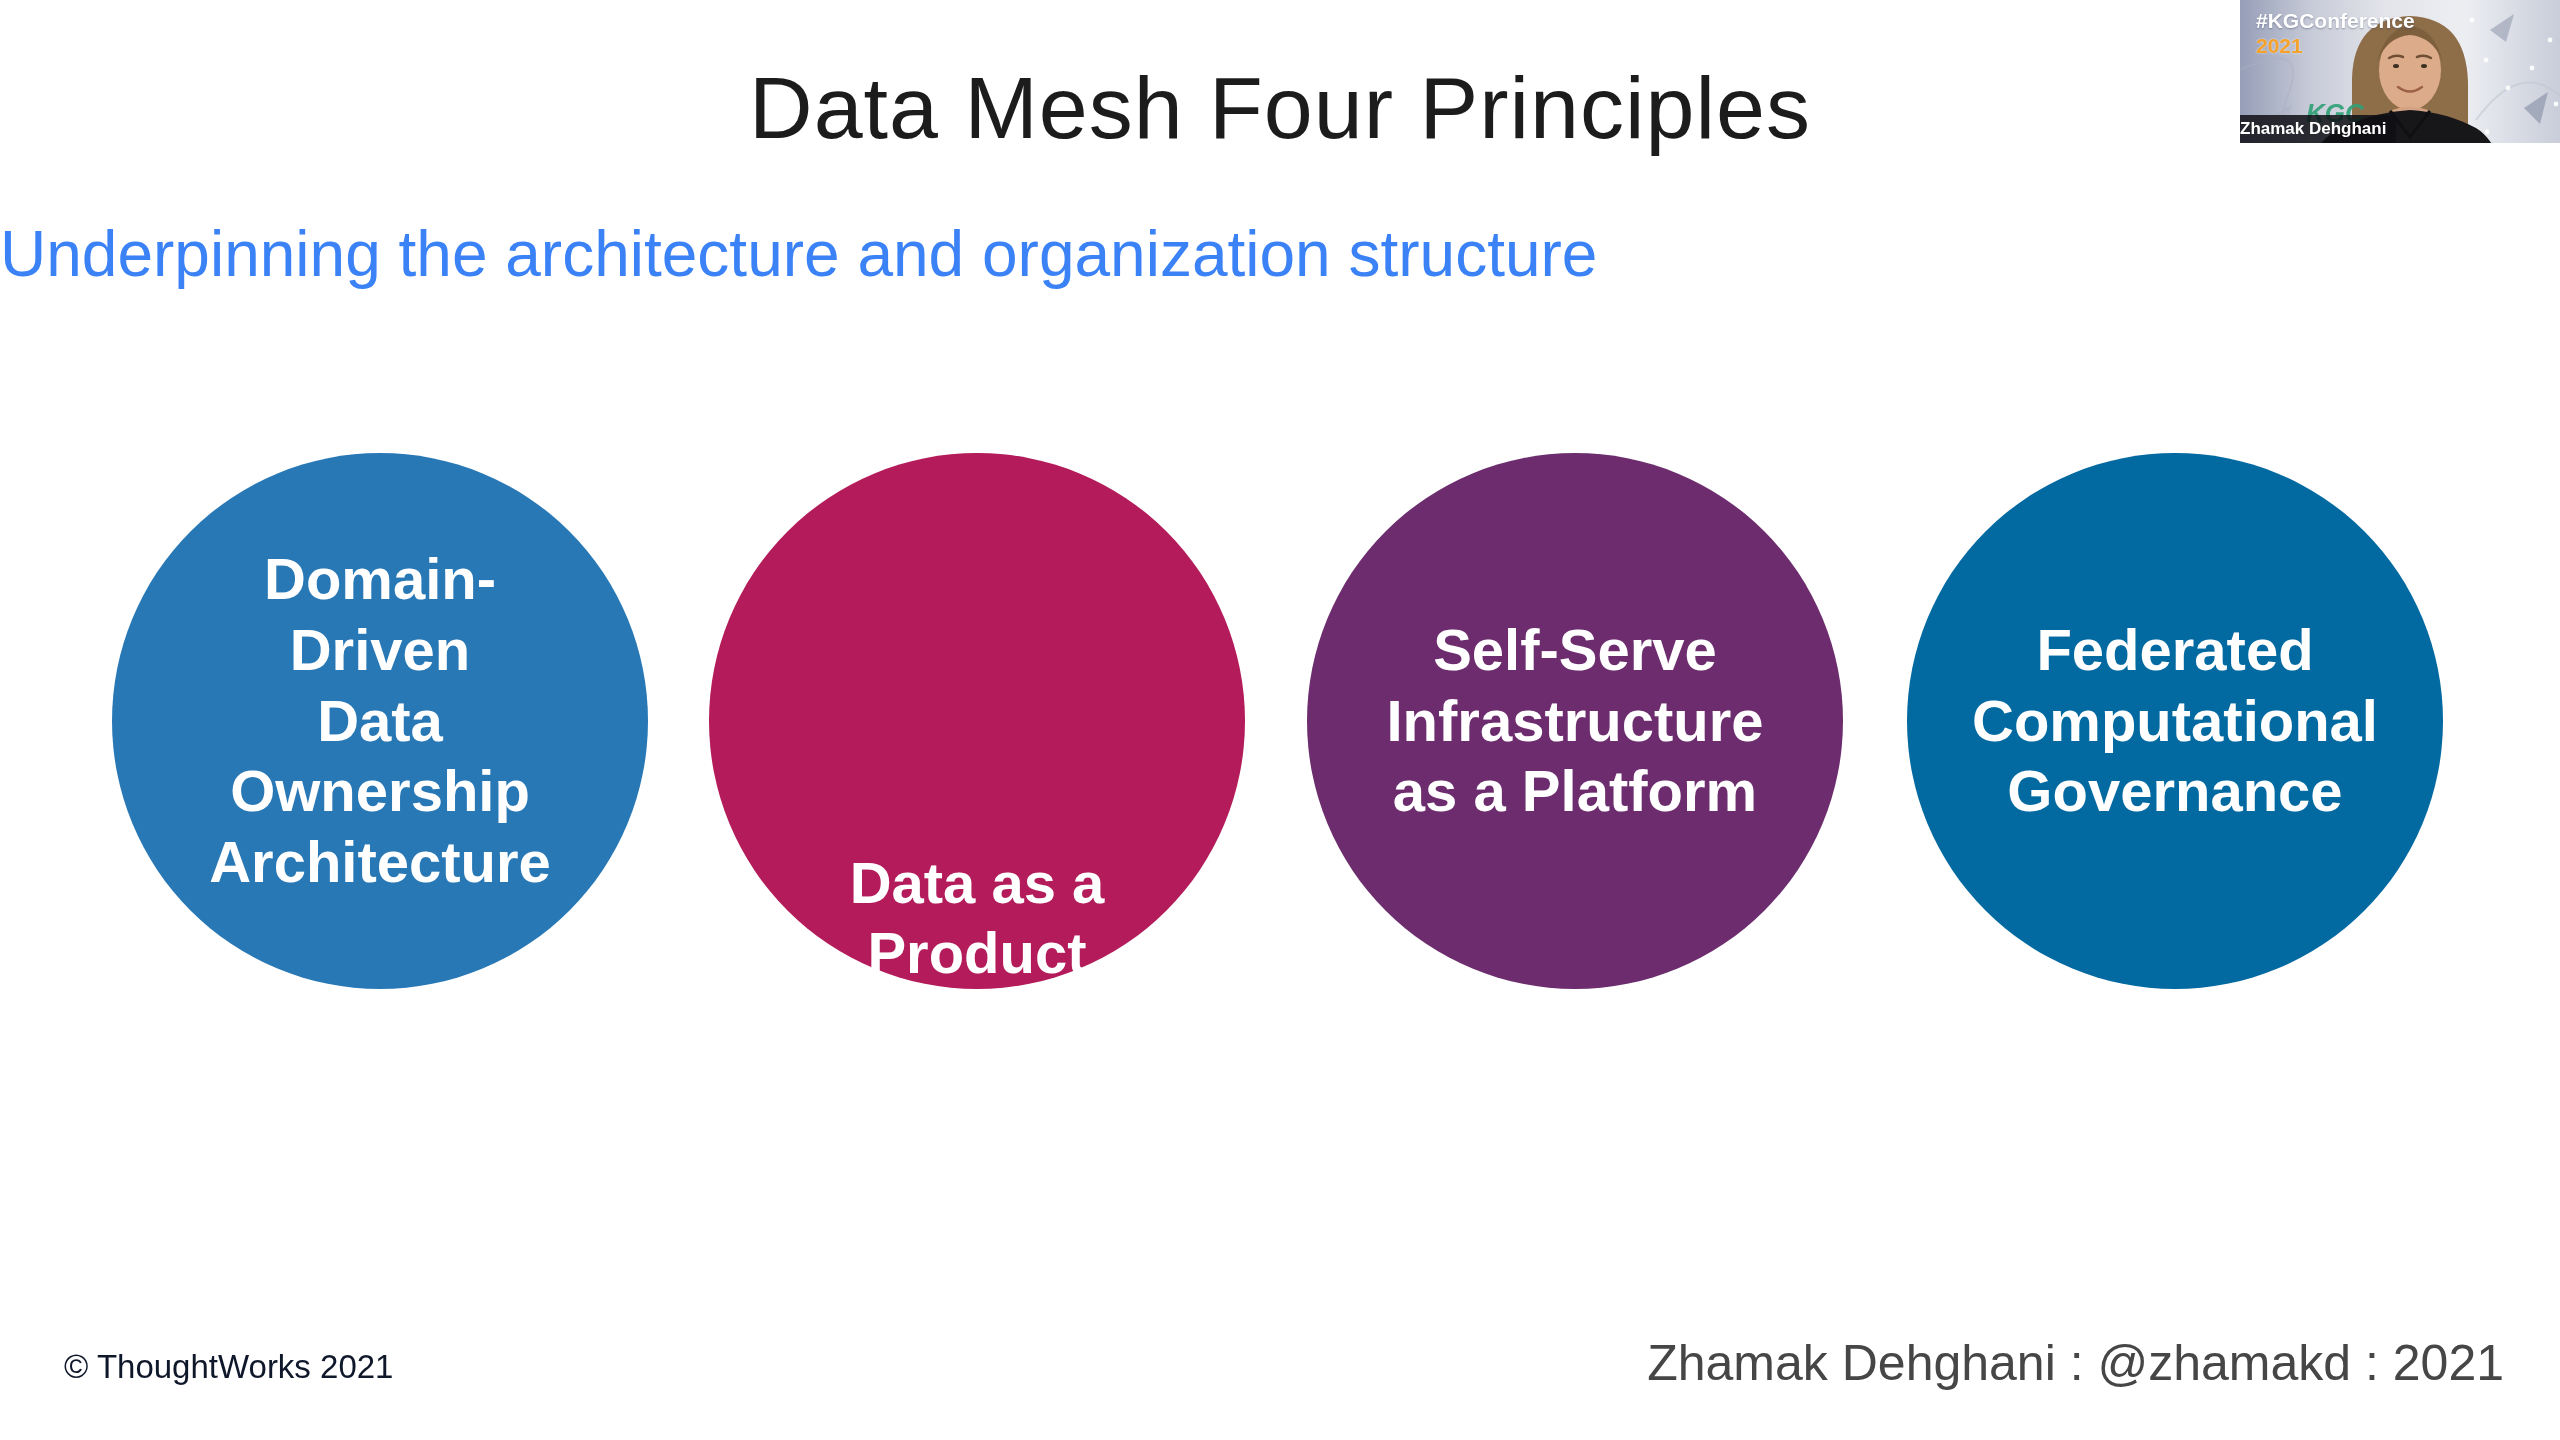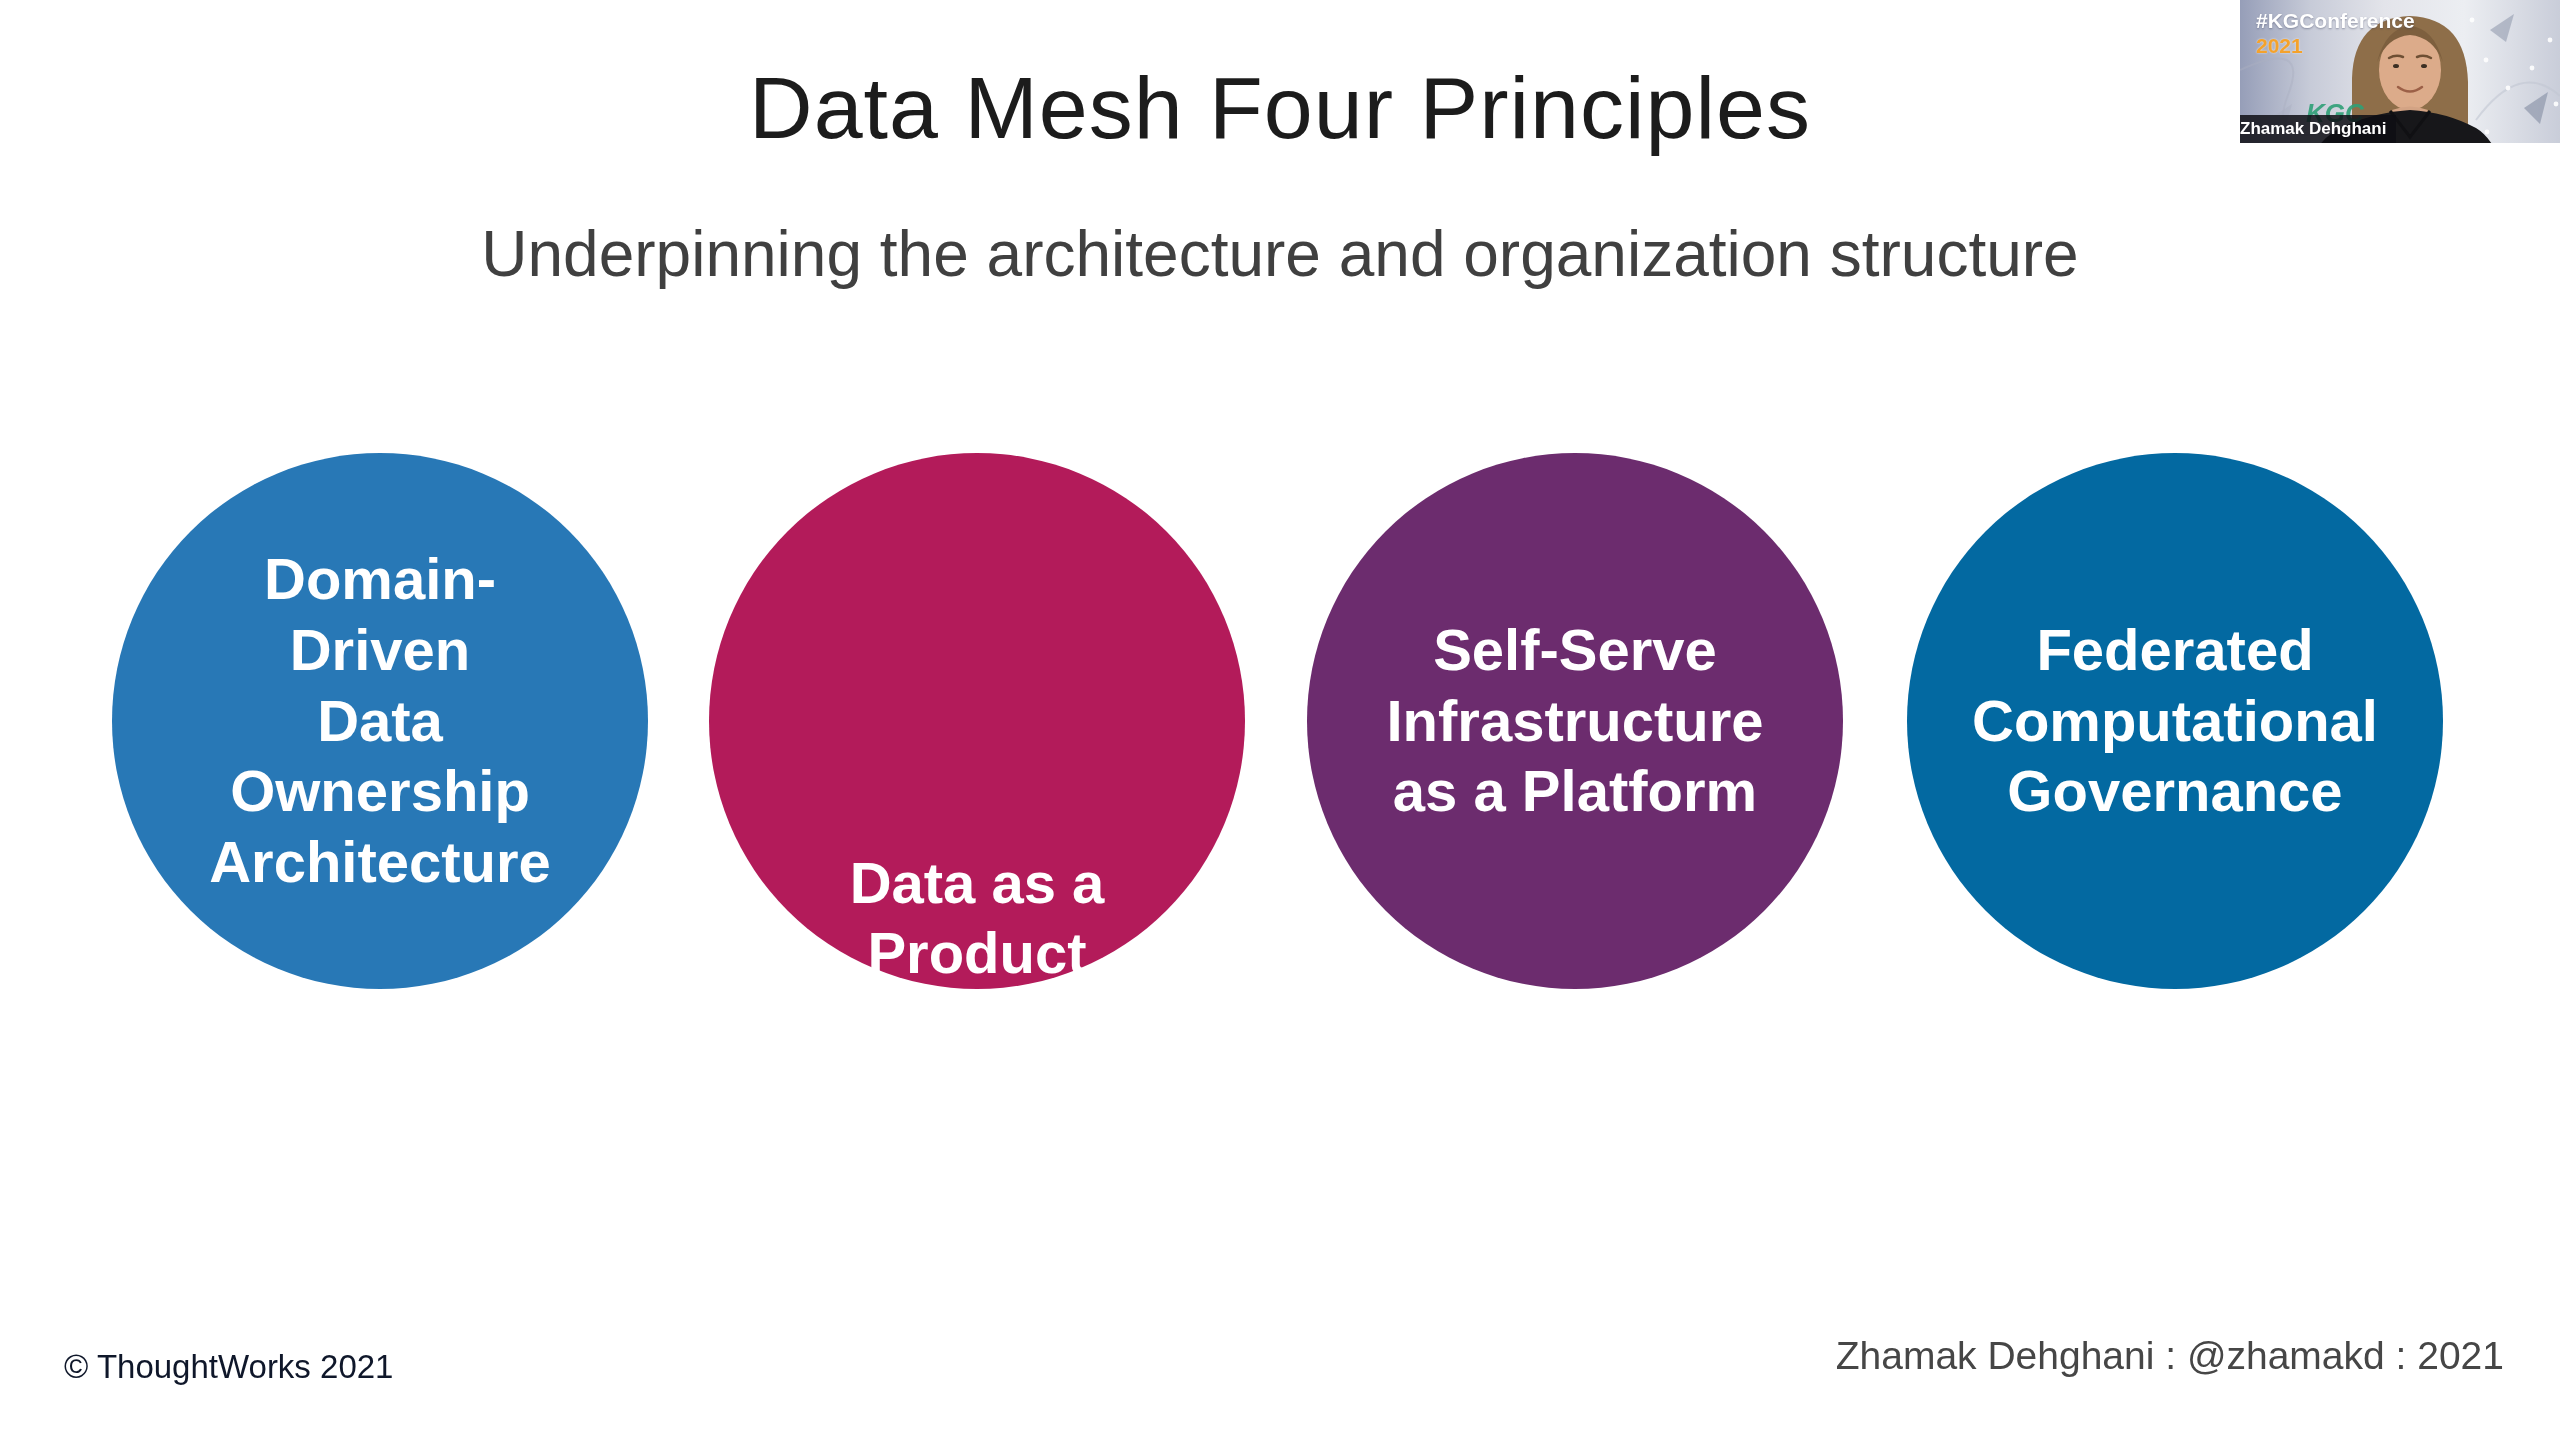--- a/index.html
+++ b/index.html
@@ -25,24 +25,23 @@
     font-weight: 300;
     color: #1c1c1c;
     letter-spacing: 1px;
     line-height: 1.1;
   }
   .slide-subtitle {
     position: absolute;
     top: 218px;
     left: 0;
     width: 2560px;
-    text-align: center;
     font-size: 64px;
     font-weight: 300;
-    color: #404040;
+    color: #3b82f6;
     line-height: 1.15;
   }
 
   
   .circle {
     position: absolute;
     top: 453px;
     width: 536px;
     height: 536px;
     border-radius: 50%;
@@ -68,21 +67,21 @@
     position: absolute;
     left: 64px;
     top: 1348px;
     font-size: 33px;
     color: #0f172a;
   }
   .footer-right {
     position: absolute;
     right: 56px;
     top: 1334px;
-    font-size: 39px;
+    font-size: 50px;
     color: #464646;
   }
 
   
   .webcam {
     position: absolute;
     left: 2240px;
     top: 0;
     width: 320px;
     height: 143px;

